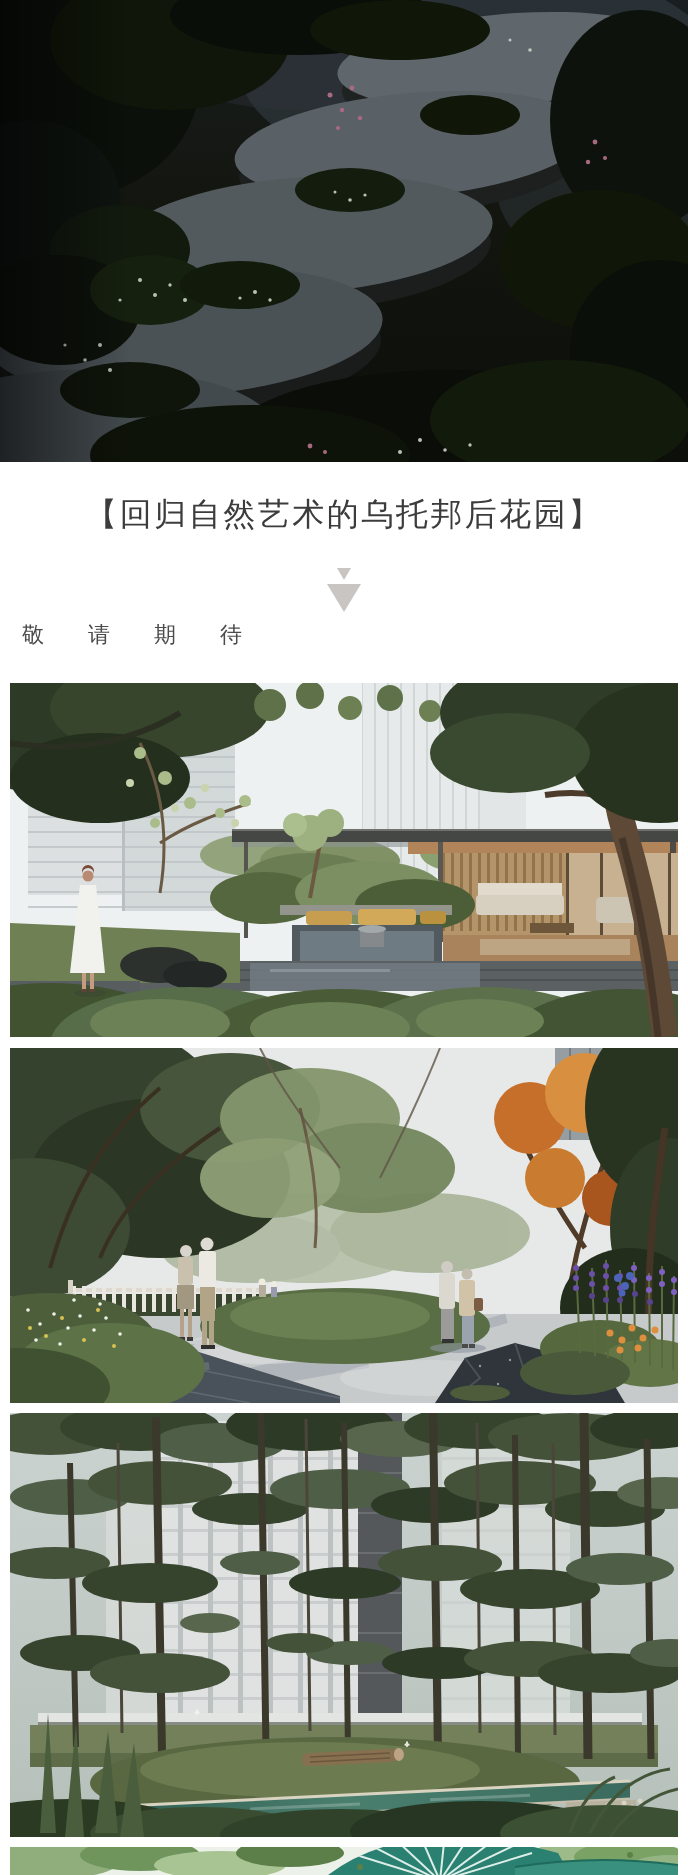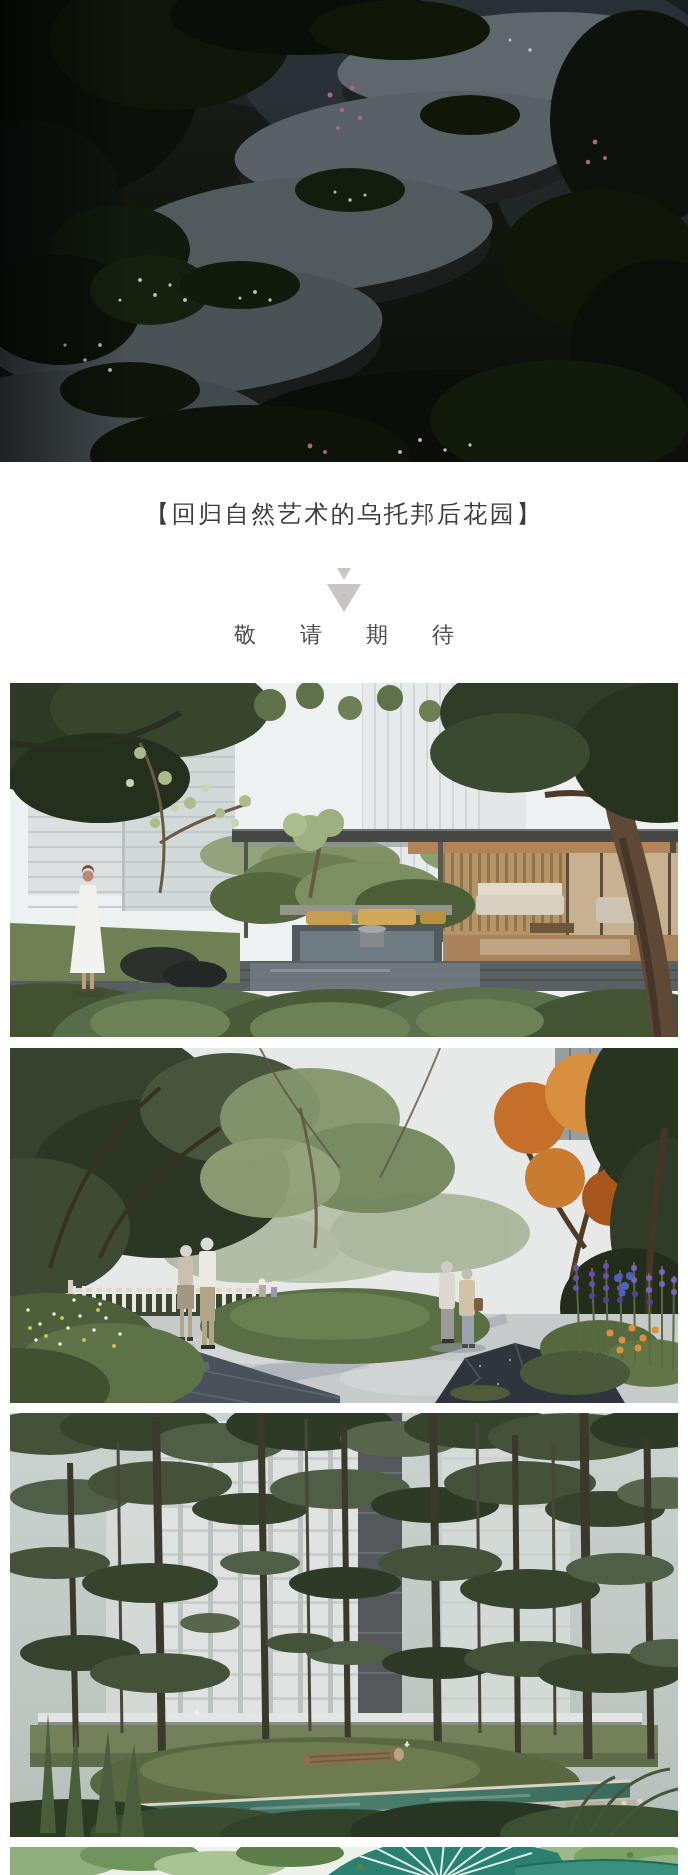--- a/index.html
+++ b/index.html
@@ -7,25 +7,25 @@
        font-family:"Liberation Sans",sans-serif;}
   .page{position:absolute;inset:0;background:#ffffff;}
   figure.photo{margin:0;padding:0;position:absolute;overflow:hidden;display:block;}
   figure.photo svg{display:block;width:100%;height:100%;}
   .photo-1{left:0;top:0;width:688px;height:462px;}
   .photo-2{left:10px;top:683px;width:668px;height:354px;}
   .photo-3{left:10px;top:1048px;width:668px;height:355px;}
   .photo-4{left:10px;top:1413px;width:668px;height:424px;}
   .photo-5{left:10px;top:1847px;width:668px;height:28px;}
   .section-title{position:absolute;top:494px;left:0;width:100%;margin:0;
-      text-align:center;font-size:24px;line-height:40px;font-weight:500;
+      text-align:center;font-size:32px;line-height:40px;font-weight:500;
       color:#3c3c3c;letter-spacing:2.5px;}
   .divider{position:absolute;top:566px;left:324px;width:40px;height:48px;}
   .teaser{position:absolute;top:618px;left:0;width:100%;margin:0;
-      text-align:center;font-size:22px;line-height:34px;color:#4d4a4a;}
+      font-size:22px;line-height:34px;color:#4d4a4a;}
   .teaser span{display:inline-block;letter-spacing:44px;transform:translateX(22px);}
 </style>
 </head>
 <body>
 
 <div class="page">
 
   <figure class="photo photo-1" aria-label="Night garden rendering: large round stone stepping pads climbing through dark foliage with tiny white and pink blossoms, blurred building light in the background">
     <svg viewBox="0 0 688 462" preserveAspectRatio="none">
       <defs>

